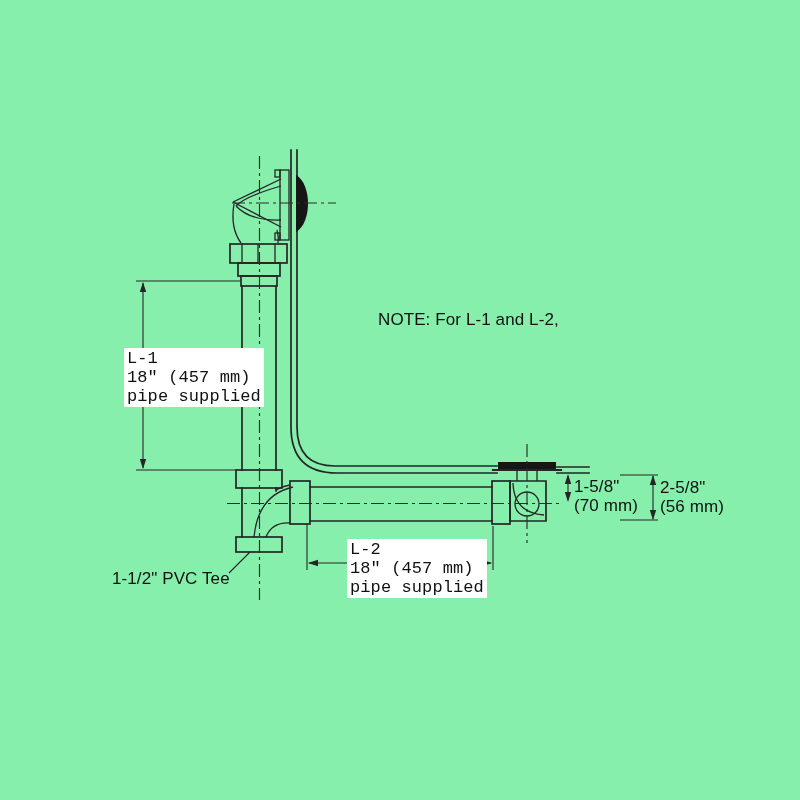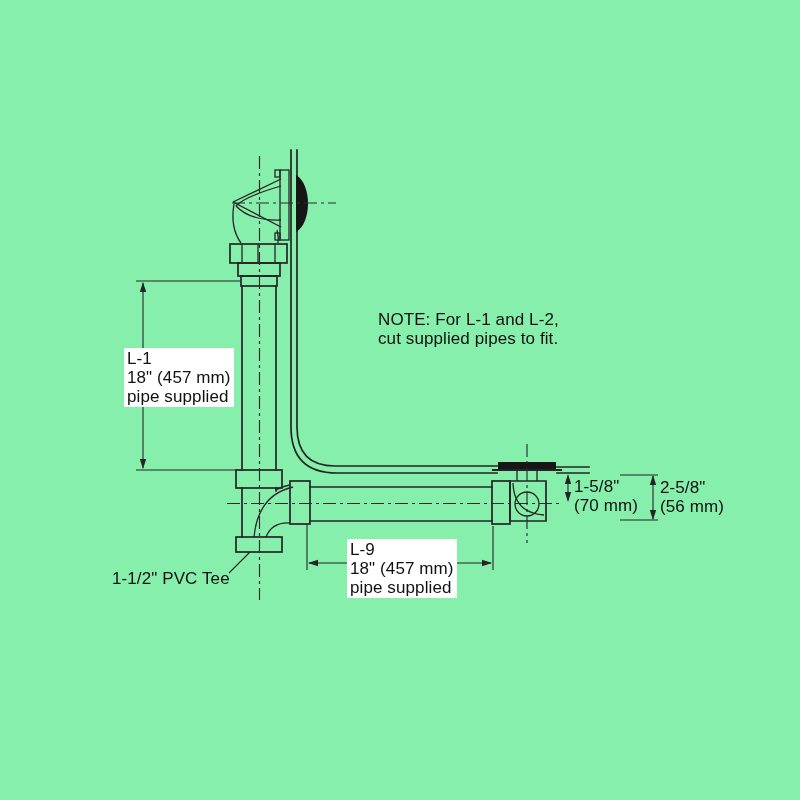--- a/index.html
+++ b/index.html
@@ -5,21 +5,21 @@
   html,body{margin:0;padding:0;background:#fff;}
   #stage{
     position:relative;width:800px;height:800px;background:#86efac;overflow:hidden;
     font-family:"Liberation Sans","DejaVu Sans",sans-serif;color:#111;
   }
   #drawing{position:absolute;left:0;top:0;}
   .label{
     position:absolute;font-size:17px;line-height:19px;color:#111;
     white-space:nowrap;letter-spacing:0.1px;
   }
-  .label.bg{background:#fff;padding:1px 3px;}
+  .label.bg{background:#fff;padding:1px 3px;font-family:Liberation Mono, monospace;}
   .ln{stroke:#252525;fill:none;stroke-width:1.7;stroke-linecap:square;}
   .thin{stroke:#252525;fill:none;stroke-width:1.3;}
   .dim{stroke:#252525;fill:none;stroke-width:1.1;}
   .cl{stroke:#2b2b2b;fill:none;stroke-width:1.15;stroke-dasharray:13 4 3 4;}
   .arrow{fill:#252525;stroke:none;}
   .darkfill{fill:#161616;stroke:none;}
 </style>
 </head>
 <body>
 
@@ -123,31 +123,30 @@
       <polygon class="arrow" points="653,520 649.8,510 656.2,510"></polygon>
     </g>
 
     <g>
       <path class="dim" d="M229,573 L250,552"></path>
     </g>
   </svg>
 
   <div class="label" style="left:378px;top:310px;">
     <div>NOTE: For L-1 and L-2,</div>
-    <div>cut supplied pipes to fit.</div>
   </div>
 
   <div class="label bg" style="left:124px;top:348px;">
     <div>L-1</div>
     <div>18" (457 mm)</div>
     <div>pipe supplied</div>
   </div>
 
   <div class="label bg" style="left:347px;top:539px;">
-    <div>L-9</div>
+    <div>L-2</div>
     <div>18" (457 mm)</div>
     <div>pipe supplied</div>
   </div>
 
   <div class="label" style="left:112px;top:569px;">1-1/2" PVC Tee</div>
 
   <div class="label" style="left:574px;top:477px;">
     <div>1-5/8"</div>
     <div>(70 mm)</div>
   </div>

